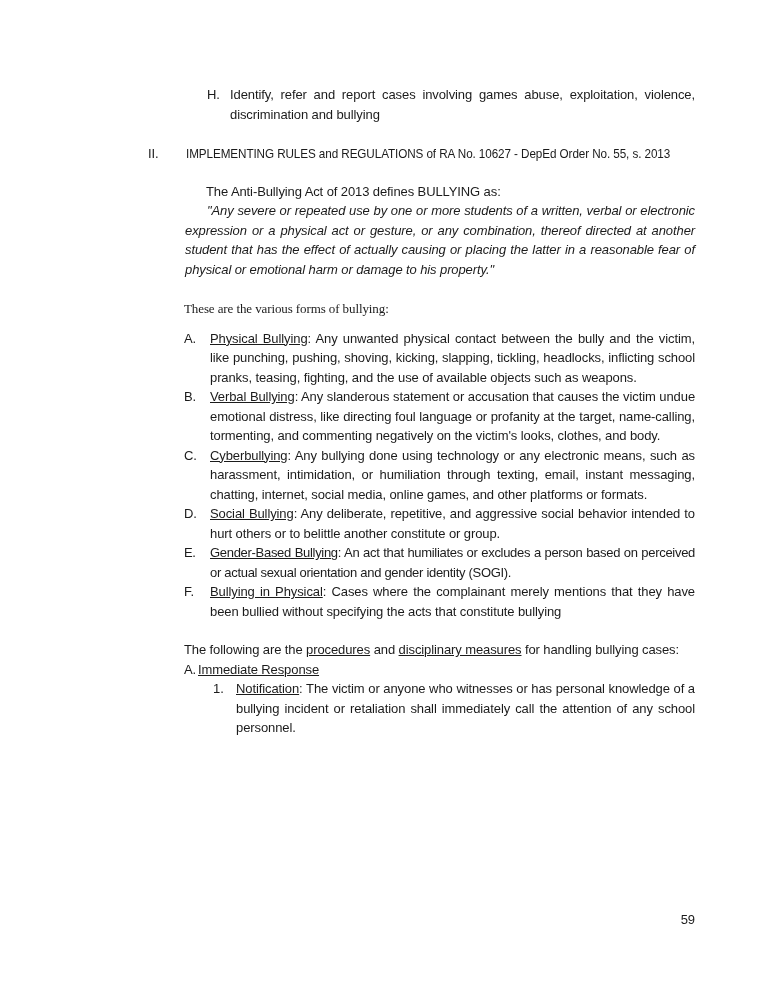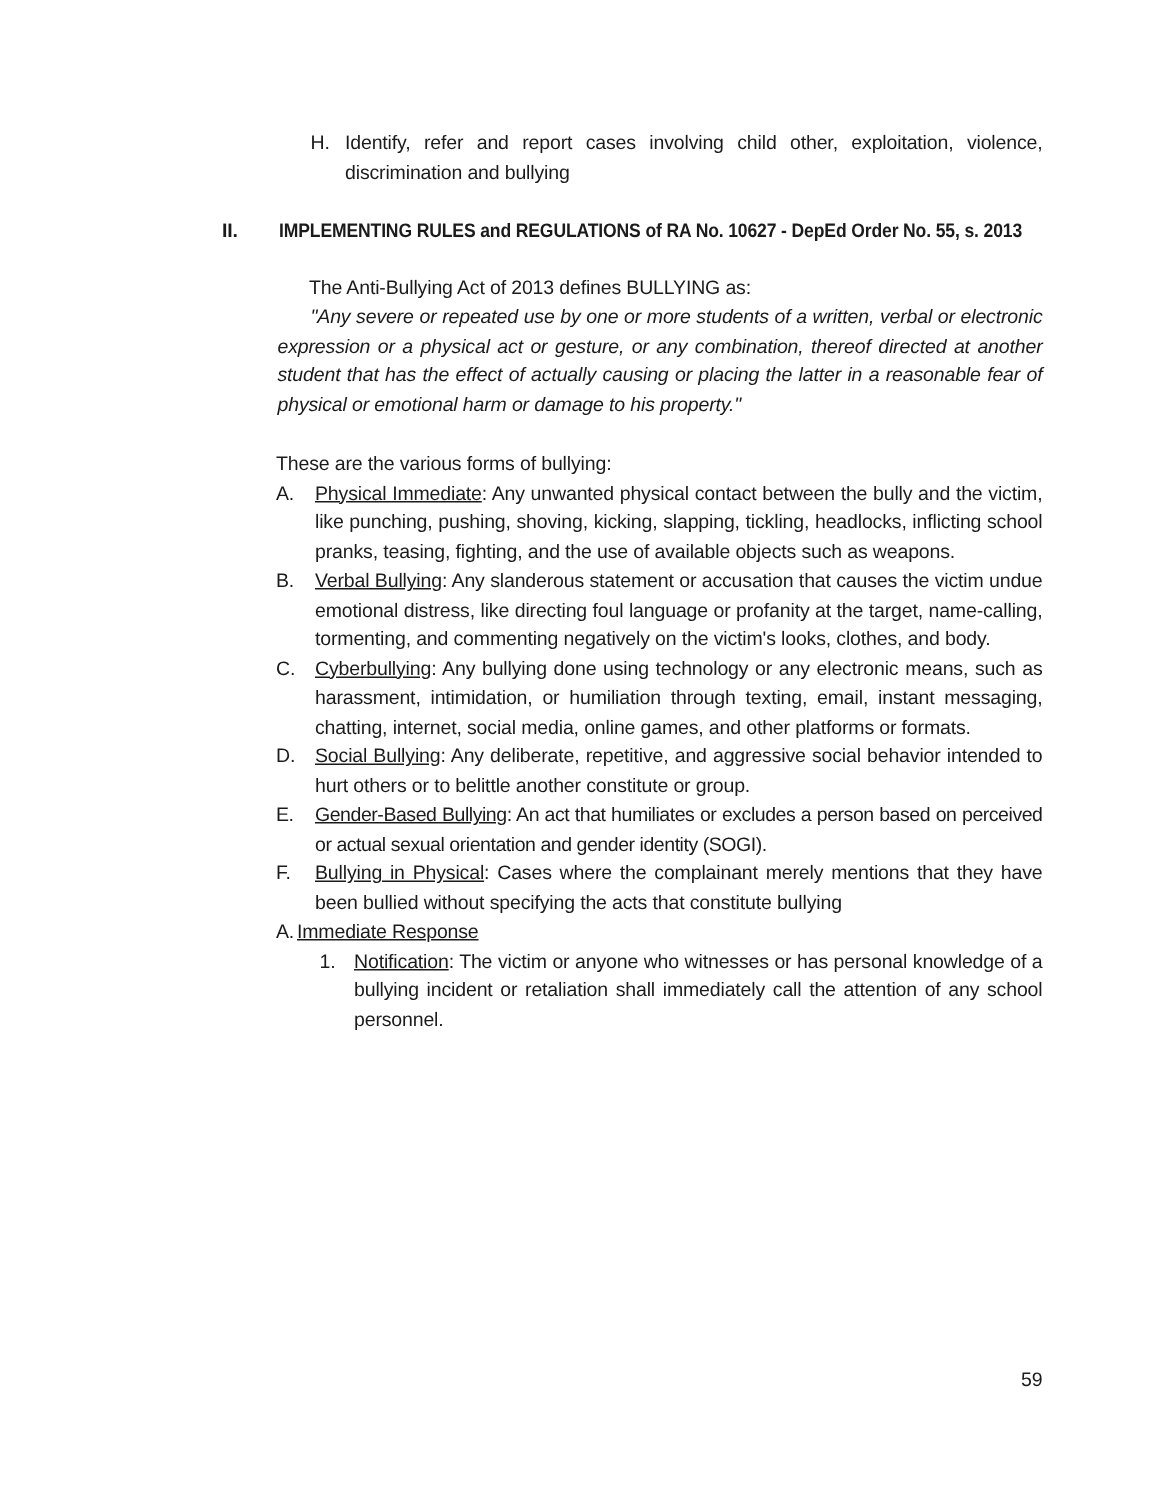--- a/index.html
+++ b/index.html
@@ -35,43 +35,44 @@
     width: 488px;
     padding-left: 23px;
     box-sizing: border-box;
     text-align: justify;
   }
   .heading-row {
     position: relative;
     margin-top: 20px;
     margin-left: 148px;
     padding-left: 38px;
-    font-weight: bold;
+    font-weight: normal;
     white-space: nowrap;
   }
   .heading-text {
     display: inline-block;
     transform: scaleX(0.9);
     transform-origin: 0 50%;
   }
   .lead {
     margin: 18px 0 0 185px;
     width: 510px;
     text-indent: 21px;
   }
   .quote {
     margin-left: 185px;
     width: 510px;
     text-indent: 22px;
     font-style: italic;
     text-align: justify;
   }
   .forms-intro {
-    margin: 20px 0 0 184px;
+    margin: 20px 0 10px 184px;
     width: 511px;
+    font-family: Liberation Serif, serif;
   }
   .form-item {
     position: relative;
     margin-left: 184px;
     width: 511px;
     padding-left: 26px;
     box-sizing: border-box;
     text-align: justify;
   }
   .tight { letter-spacing: -0.3px; }
@@ -98,37 +99,37 @@
     right: 77px;
   }
 </style>
 </head>
 <body>
 
 <div class="page">
 
   <div class="h-item">
     <span class="marker">H.</span>
-    <span>Identify, refer and report cases involving child other, exploitation, violence, discrimination and bullying</span>
+    <span>Identify, refer and report cases involving games abuse, exploitation, violence, discrimination and bullying</span>
   </div>
 
   <div class="heading-row">
     <span class="marker">II.</span>
     <span class="heading-text">IMPLEMENTING RULES and REGULATIONS of RA No. 10627 - DepEd Order No. 55, s. 2013</span>
   </div>
 
   <p class="lead">The Anti-Bullying Act of 2013 defines BULLYING as:</p>
 
   <p class="quote">"Any severe or repeated use by one or more students of a written, verbal or electronic expression or a physical act or gesture, or any combination, thereof directed at another student that has the effect of actually causing or placing the latter in a reasonable fear of physical or emotional harm or damage to his property."</p>
 
   <p class="forms-intro">These are the various forms of bullying:</p>
 
   <div class="form-item">
     <span class="marker">A.</span>
-    <span class="u">Physical Immediate</span><span>: Any unwanted physical contact between the bully and the victim, like punching, pushing, shoving, kicking, slapping, tickling, headlocks, inflicting school pranks, teasing, fighting, and the use of available objects such as weapons.</span>
+    <span class="u">Physical Bullying</span><span>: Any unwanted physical contact between the bully and the victim, like punching, pushing, shoving, kicking, slapping, tickling, headlocks, inflicting school pranks, teasing, fighting, and the use of available objects such as weapons.</span>
   </div>
 
   <div class="form-item">
     <span class="marker">B.</span>
     <span class="u">Verbal Bullying</span><span>: Any slanderous statement or accusation that causes the victim undue emotional distress, like directing foul language or profanity at the target, name-calling, tormenting, and commenting negatively on the victim's looks, clothes, and body.</span>
   </div>
 
   <div class="form-item">
     <span class="marker">C.</span>
     <span class="u">Cyberbullying</span><span>: Any bullying done using technology or any electronic means, such as harassment, intimidation, or humiliation through texting, email, instant messaging, chatting, internet, social media, online games, and other platforms or formats.</span>
@@ -142,20 +143,21 @@
   <div class="form-item tight">
     <span class="marker">E.</span>
     <span class="u">Gender-Based Bullying</span><span>: An act that humiliates or excludes a person based on perceived or actual sexual orientation and gender identity (SOGI).</span>
   </div>
 
   <div class="form-item">
     <span class="marker">F.</span>
     <span class="u">Bullying in Physical</span><span>: Cases where the complainant merely mentions that they have been bullied without specifying the acts that constitute bullying</span>
   </div>
 
+  <p class="proc-intro"><span>The following are the </span><span class="u">procedures</span><span> and </span><span class="u">disciplinary measures</span><span> for handling bullying cases:</span></p>
 
   <div class="proc-sec">
     <span class="marker">A.</span>
     <span class="u">Immediate Response</span>
   </div>
 
   <div class="step">
     <span class="marker">1.</span>
     <span class="u">Notification</span><span>: The victim or anyone who witnesses or has personal knowledge of a bullying incident or retaliation shall immediately call the attention of any school personnel.</span>
   </div>

